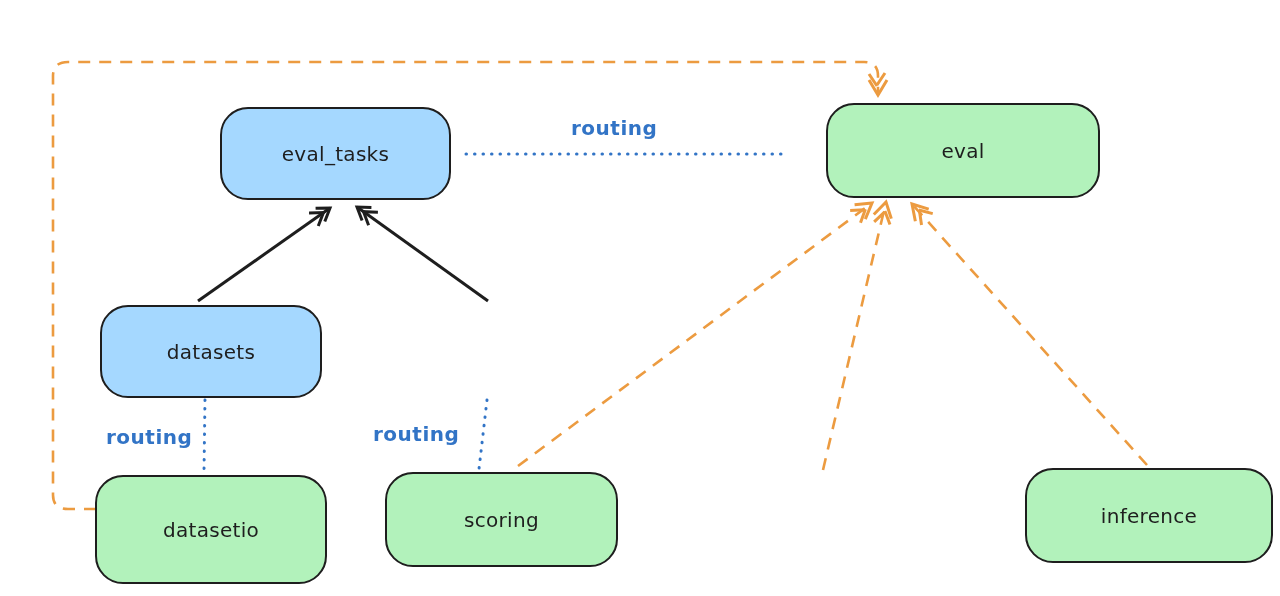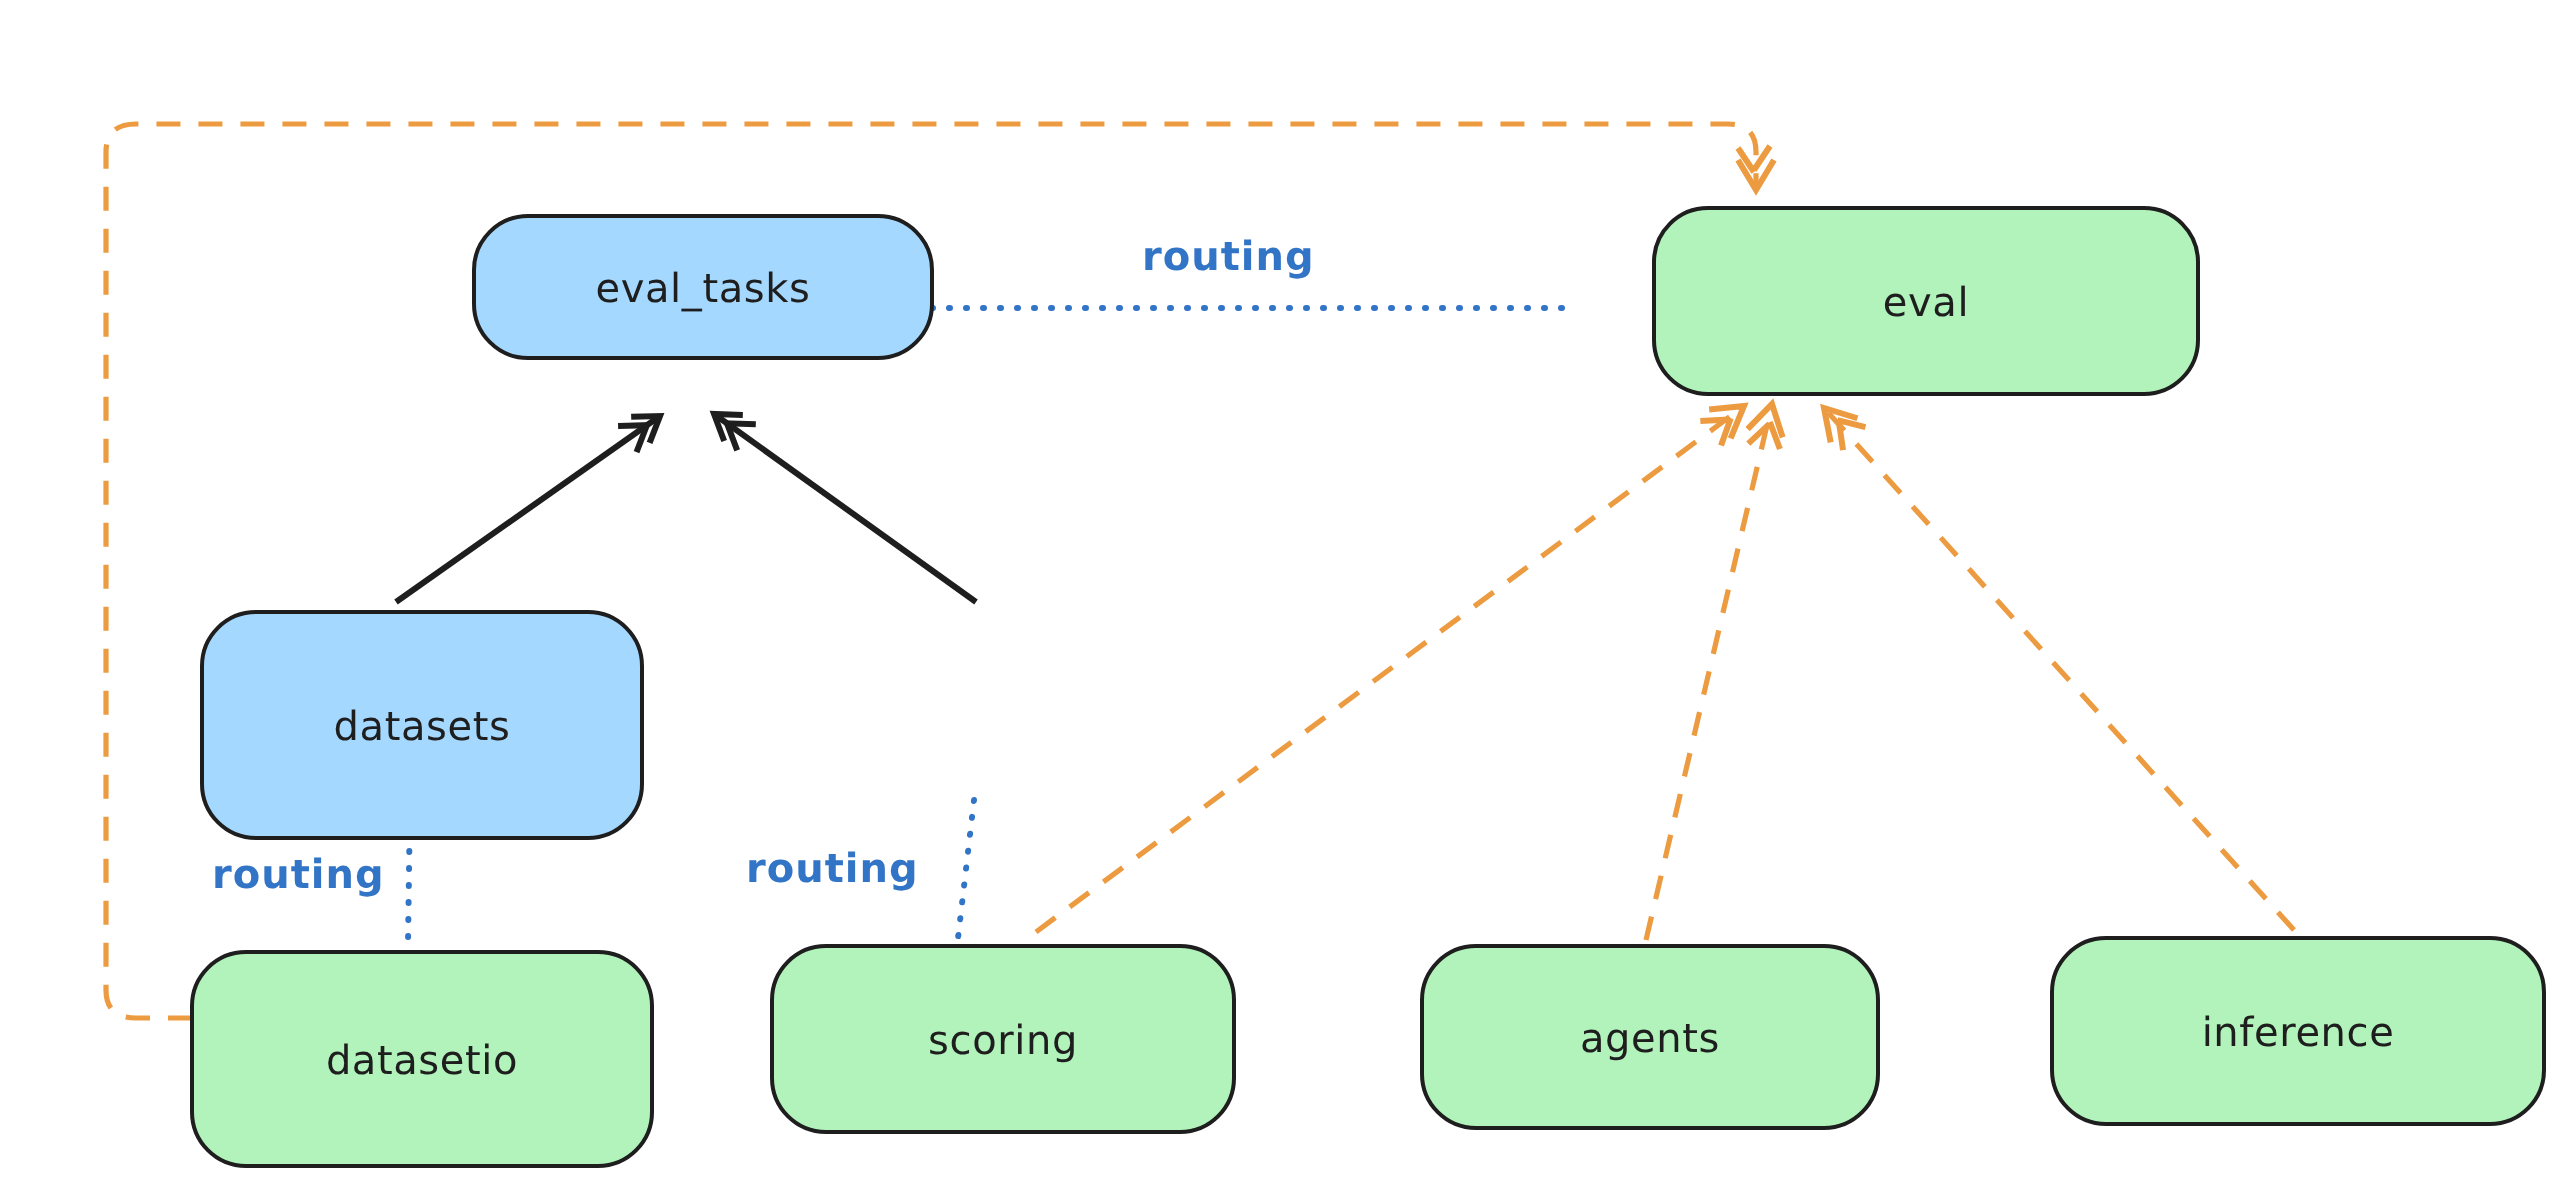--- a/index.html
+++ b/index.html
@@ -62,44 +62,41 @@
     <path class="edge e-blue" d="M 466 154 L 785 154"></path>
     <path class="edge e-blue" d="M 205 400 L 204 472"></path>
     <path class="edge e-blue" d="M 487 400 L 479 469"></path>
 
     <path class="edge e-orange" d="M 96 509 L 68 509 Q 53 509 53 495 L 53 76 Q 53 62 68 62 L 864 62 Q 878 62 878 76 L 878 95" marker-end="url(#arrowOrange)"></path>
     <path class="edge e-orange" d="M 518 466 L 872 203" marker-end="url(#arrowOrange)"></path>
     <path class="edge e-orange" d="M 823 470 L 886 202" marker-end="url(#arrowOrange)"></path>
     <path class="edge e-orange" d="M 1147 465 L 912 204" marker-end="url(#arrowOrange)"></path>
   </svg>
 
-  <div class="node fill-blue" style="left:236px;top:107px;width:231px;height:73px">
+  <div class="node fill-blue" style="left:220px;top:107px;width:231px;height:93px">
     <span>eval_tasks</span>
   </div>
 
   <div class="node fill-green" style="left:826px;top:103px;width:274px;height:95px">
     <span>eval</span>
   </div>
 
-  <div class="node fill-blue" style="left:100px;top:305px;width:222px;height:115px">
+  <div class="node fill-blue" style="left:100px;top:305px;width:222px;height:93px">
     <span>datasets</span>
   </div>
 
 
   <div class="node fill-green" style="left:95px;top:475px;width:232px;height:109px">
     <span>datasetio</span>
   </div>
 
   <div class="node fill-green" style="left:385px;top:472px;width:233px;height:95px">
     <span>scoring</span>
   </div>
 
-  <div class="node fill-green" style="left:710px;top:472px;width:230px;height:93px">
-    <span>agents</span>
-  </div>
 
   <div class="node fill-green" style="left:1025px;top:468px;width:248px;height:95px">
     <span>inference</span>
   </div>
 
   <div class="edge-label" style="left:571px;top:116px">routing</div>
   <div class="edge-label" style="left:106px;top:425px">routing</div>
   <div class="edge-label" style="left:373px;top:422px">routing</div>
 
 </div>

